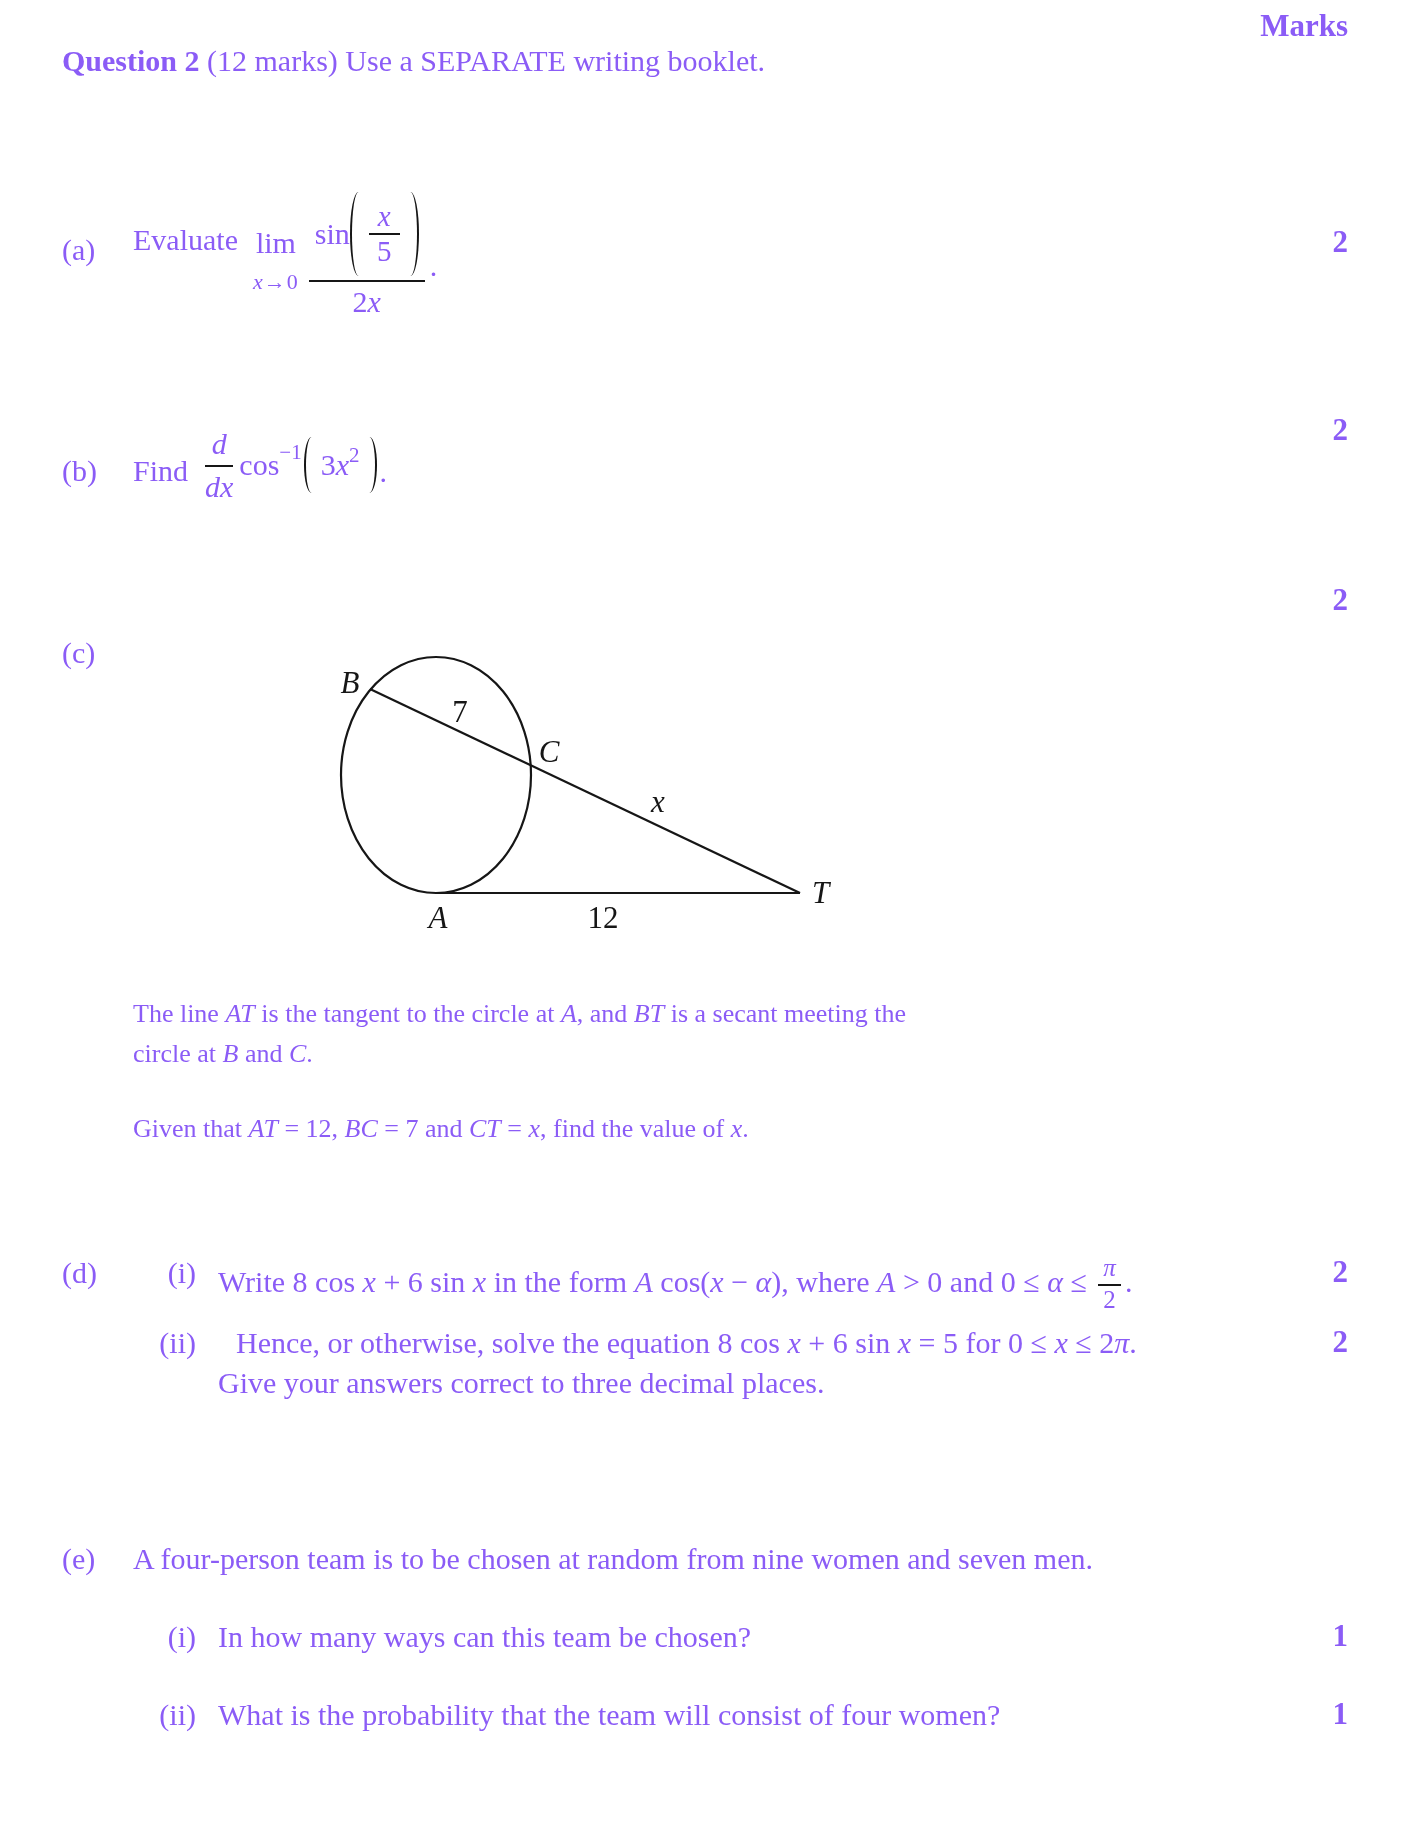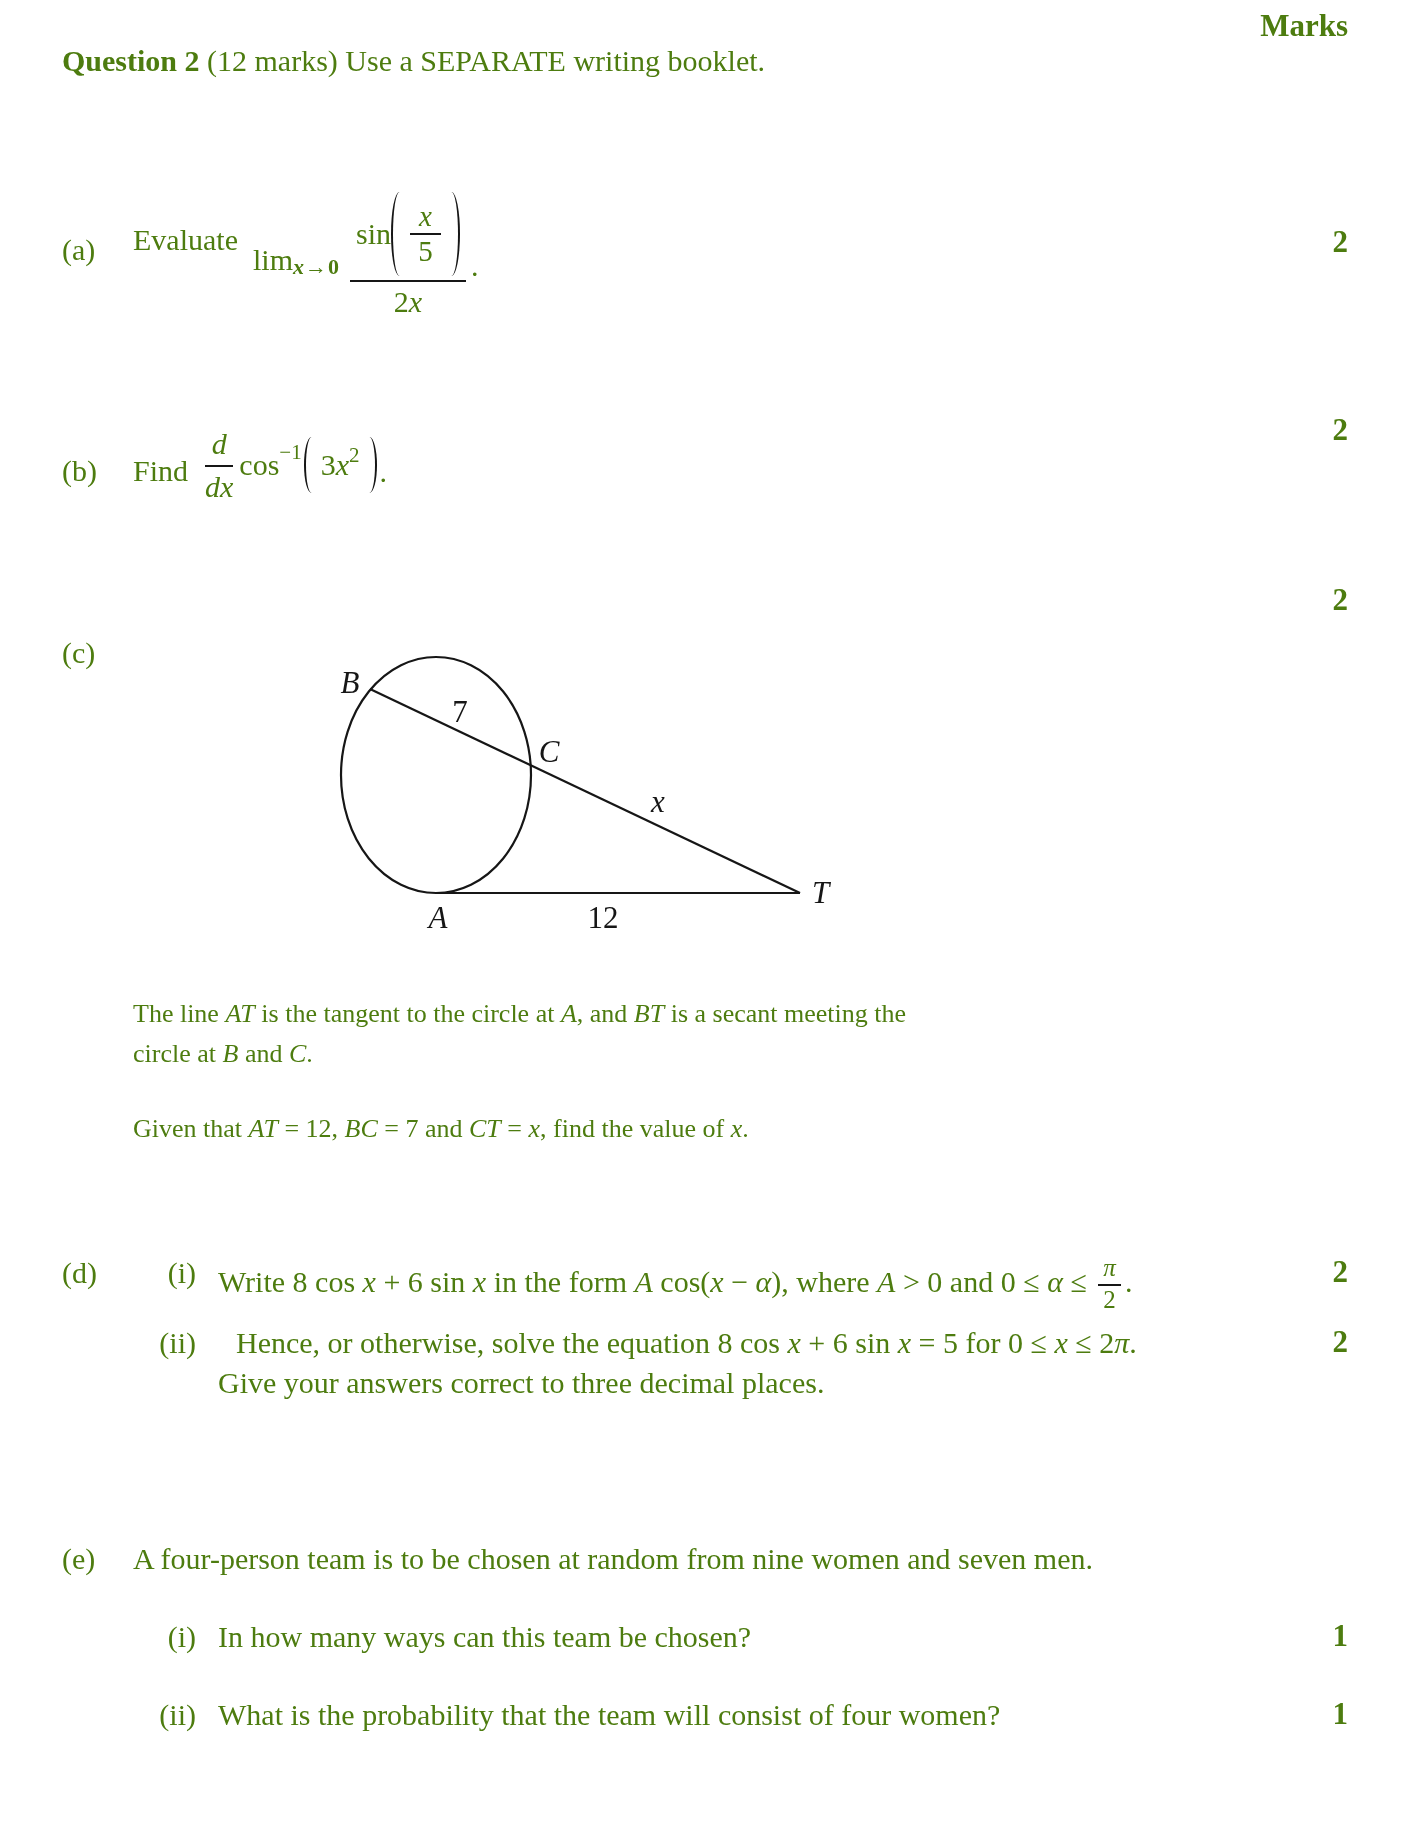--- a/index.html
+++ b/index.html
@@ -1,37 +1,37 @@
 <!DOCTYPE html>
 <html><head>
 <meta charset="utf-8">
 <style>
   html,body{margin:0;padding:0;background:#e8e8e8;}
   .page{
     position:relative;width:1413px;height:1831px;background:#ffffff;
     font-family:"Liberation Serif","DejaVu Serif",serif;
-    color:#4d7c0f;font-size:30px;overflow:hidden;
+    color:#8b5cf6;font-size:30px;overflow:hidden;
   }
   .abs{position:absolute;}
   .it{font-style:italic;}
   .bold{font-weight:bold;}
   .marks-header{position:absolute;top:8px;right:65px;font-weight:bold;font-size:31px;}
   .mark{position:absolute;right:65px;width:90px;text-align:right;font-weight:bold;font-size:31px;}
   .plabel{position:absolute;left:62px;}
   .maintext{position:absolute;left:133px;}
   .sublabel{position:absolute;left:130px;width:66px;text-align:right;}
   .subtext{position:absolute;left:218px;}
   .para{line-height:40px;font-size:26px;}
   .mathrow{position:absolute;display:flex;align-items:center;}
   .vfrac{display:inline-flex;flex-direction:column;align-items:center;}
   .vfrac .ftop{padding:0 6px 4px;display:flex;align-items:center;justify-content:flex-end;}
   .vfrac .fbot{padding-top:3px;}
   .fbar{height:0;border-top:2.4px solid #161616;align-self:stretch;}
-  .limblk{display:inline-flex;flex-direction:row;align-items:center;line-height:1;margin-right:10px;margin-top:10px;}
-  .limsub{font-size:22px;margin-top:13px;letter-spacing:1px;font-weight:bold;}
+  .limblk{display:inline-flex;flex-direction:column;align-items:center;line-height:1;margin-right:10px;margin-top:10px;}
+  .limsub{font-size:22px;margin-top:13px;letter-spacing:1px;}
   .minifrac{display:inline-flex;flex-direction:column;align-items:center;font-size:29px;line-height:1.05;margin:0 2px;}
   .minifrac .mtop{padding:0 9px 2px;border-bottom:2.2px solid #161616;}
   .minifrac .mbot{padding-top:1px;}
   .lp{display:inline-block;border-left:2.6px solid #161616;border-radius:50%;}
   .rp{display:inline-block;border-right:2.6px solid #161616;border-radius:50%;}
   .h84{width:15px;height:84px;}
   .h58{width:13px;height:56px;}
   .msup{font-size:21px;position:relative;top:-13px;}
   .period-mid{align-self:center;margin-top:22px;margin-left:5px;}
   .ifrac{display:inline-flex;flex-direction:column;align-items:center;vertical-align:middle;

